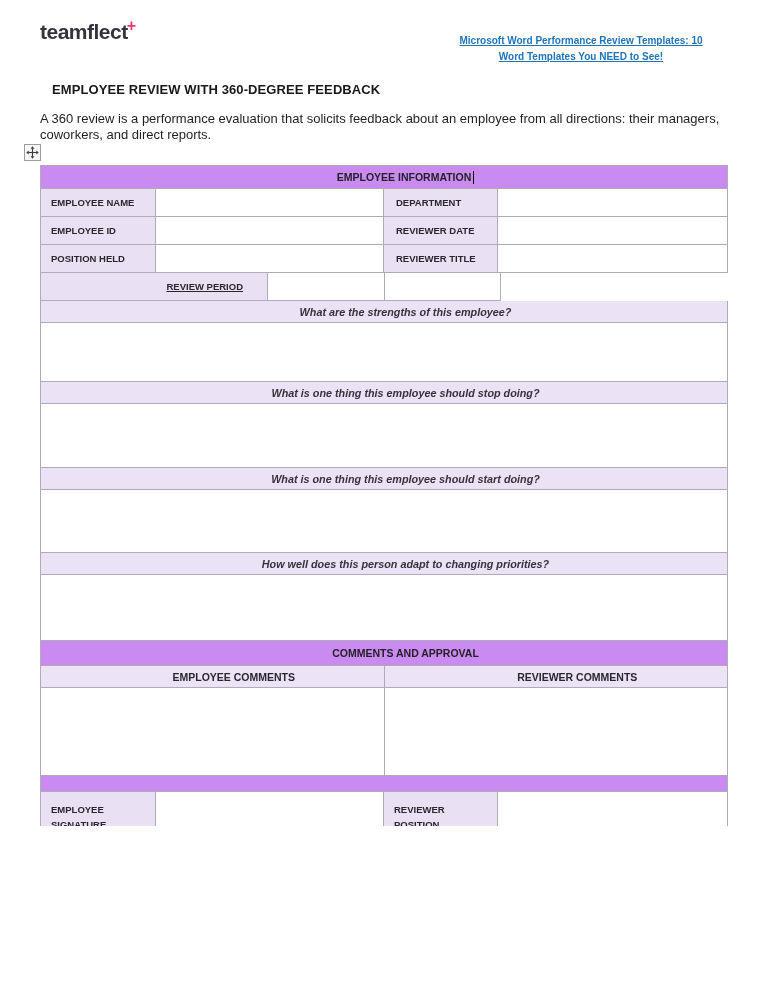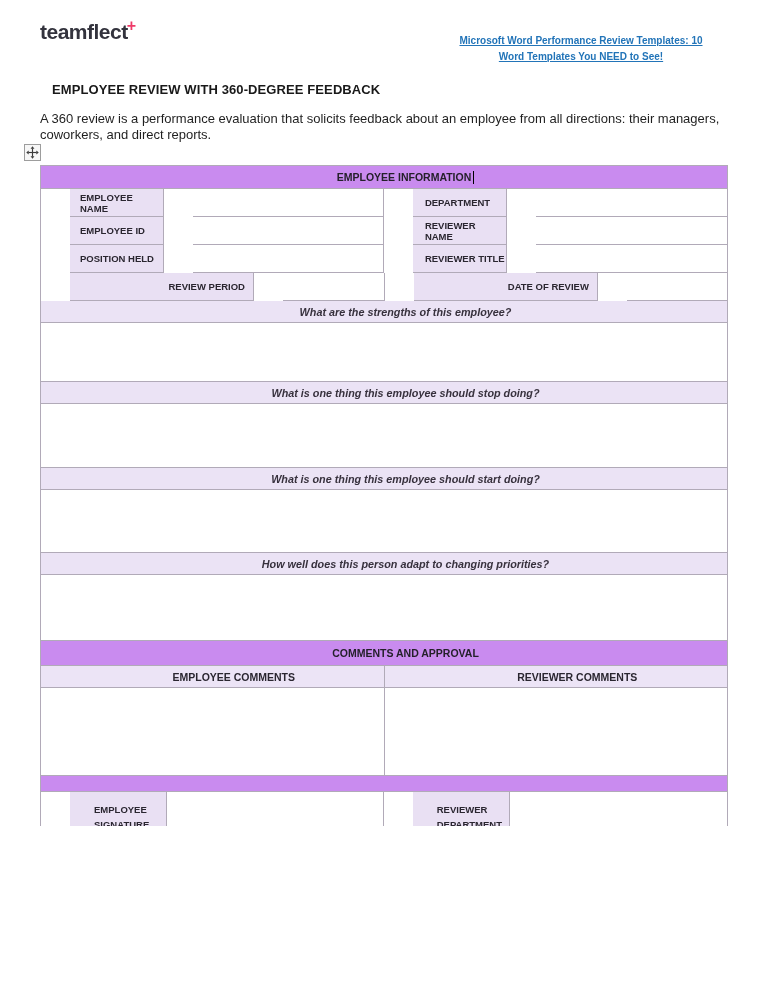--- a/index.html
+++ b/index.html
@@ -39,45 +39,45 @@
           display:flex; align-items:center;padding-left:43px; }
   .band { width:687px; justify-content:center; }
   .purple { background:#c98bef; }
   .lav { background:#e9e0f3; }
   .lav2 { background:#ece4f6; }
   .white { background:#ffffff; }
 
   .section-title { height:23px; font-size:10.5px; font-weight:700; color:#24202a; }
   .caret { display:inline-block; width:1px; height:13px; background:#000; margin-left:2px; }
 
-  .info-row .cell, .period-row .cell, .sig-row .cell { height:100%;margin-left:29px; }
+  .info-row .cell, .period-row .cell, .sig-row .cell { height:100%; }
   .info-row { height:28px; }
   .label-cell { font-size:9.5px; font-weight:700; color:#2a2630; padding-left:10px; }
   .c1 { width:115px; } .c2 { width:228px; } .c3 { width:114px;padding-left:12px; } .c4 { width:230px; }
 
   .period-row { height:28px; }
-  .p1 { width:227px; justify-content:flex-end; padding-right:8px; }
+  .p1 { width:227px; justify-content:flex-end; padding-right:24px;text-decoration:underline; }
   .p2 { width:117px; }
   .p3 { width:227px; justify-content:flex-end; padding-right:8px; }
   .p4 { width:116px; }
 
   .questions-title { height:25px; font-size:12.5px; font-weight:700; color:#211d22; }
   .q-band { height:22px; font-size:10.8px; font-weight:700; font-style:italic; color:#37313d;
             background:#ebe3f5; }
   .q-answer { width:687px; background:#fff; }
 
   .comments-title { height:25px; font-size:10.5px; font-weight:700; color:#24202a; }
   .comments-head { height:22px; }
   .ch { width:343.5px; justify-content:center; font-size:10.5px; font-weight:700; color:#2a2630; }
   .comments-body { height:88px; }
   .cb { width:343.5px; }
   .spacer-band { height:16px; width:687px; }
 
   .sig-row { height:50px; }
-  .sig-label { font-size:9.5px; font-weight:700; color:#2a2630; padding-left:24px;
+  .sig-label { font-size:9.5px; font-weight:700; color:#2a2630; padding-left:10px;
                line-height:15px; }
   .sig-label .wrap { width:72px; }
 
   
   .resize-handle { position:absolute; left:729px; top:864px; width:14px; height:14px;
                    background:#ffffff; border:2px solid #bdbdbd; cursor:nwse-resize; }
 </style>
 </head>
 <body>
 
@@ -116,35 +116,34 @@
     <div class="row info-row">
       <div class="cell lav c1 label-cell">EMPLOYEE NAME</div>
       <div class="cell white c2"></div>
       <div class="cell lav c3 label-cell">DEPARTMENT</div>
       <div class="cell white c4"></div>
     </div>
 
     <div class="row info-row">
       <div class="cell lav c1 label-cell">EMPLOYEE ID</div>
       <div class="cell white c2"></div>
-      <div class="cell lav c3 label-cell">REVIEWER NAME</div>
+      <div class="cell lav c3 label-cell">REVIEWER DATE</div>
       <div class="cell white c4"></div>
     </div>
 
     <div class="row info-row">
       <div class="cell lav c1 label-cell">POSITION HELD</div>
       <div class="cell white c2"></div>
       <div class="cell lav c3 label-cell">REVIEWER TITLE</div>
       <div class="cell white c4"></div>
     </div>
 
     <div class="row period-row">
       <div class="cell lav p1 label-cell">REVIEW PERIOD</div>
       <div class="cell white p2"></div>
-      <div class="cell lav p3 label-cell">DATE OF REVIEW</div>
       <div class="cell white p4"></div>
     </div>
 
 
     <div class="row">
         <div class="cell band q-band">What are the strengths of this employee?</div>
       </div>
     <div class="row" style="height:59px">
         <div class="cell q-answer"></div>
       </div>
@@ -187,21 +186,21 @@
     <div class="row">
         <div class="cell band purple spacer-band"></div>
       </div>
 
     <div class="row sig-row">
       <div class="cell lav c1 sig-label">
           <span class="wrap">EMPLOYEE SIGNATURE</span>
         </div>
       <div class="cell white c2"></div>
       <div class="cell lav c3 sig-label">
-          <span class="wrap">REVIEWER DEPARTMENT</span>
+          <span class="wrap">REVIEWER POSITION</span>
         </div>
       <div class="cell white c4"></div>
     </div>
 
   </div>
 
   <div class="resize-handle"></div>
 
 </div>
 

